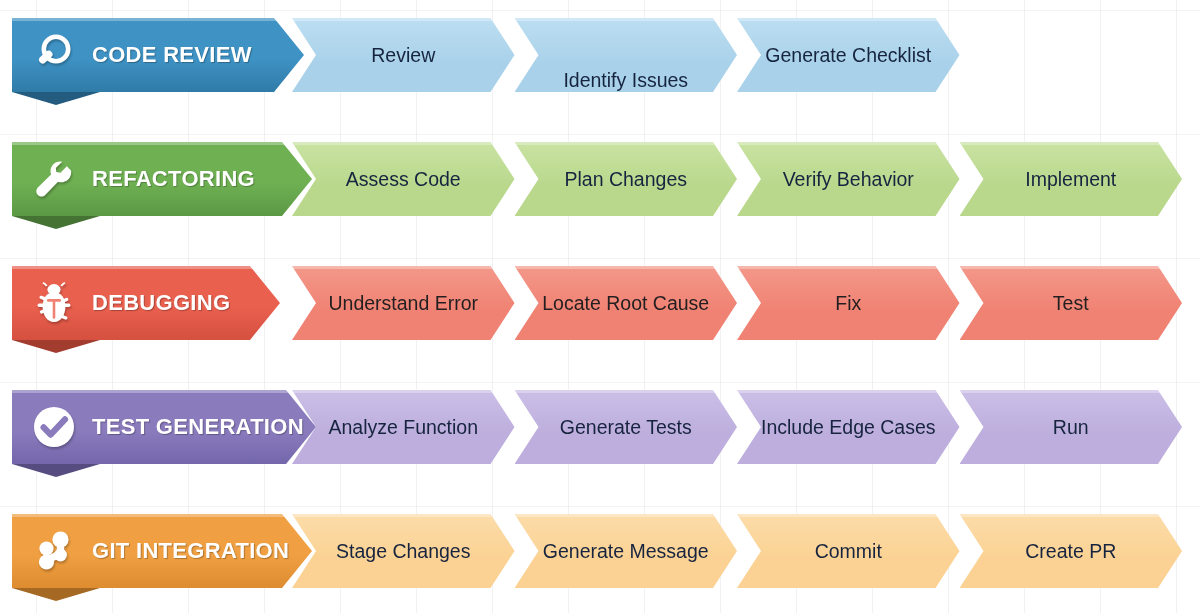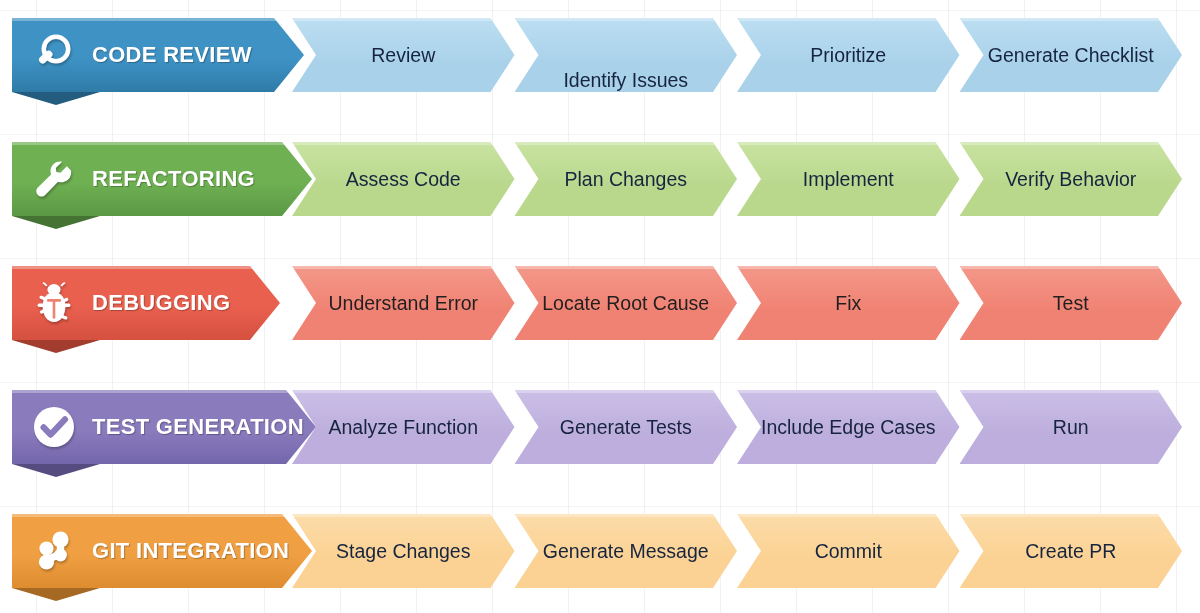--- a/index.html
+++ b/index.html
@@ -118,24 +118,20 @@
         <div class="step" style="width: 222.5px; margin-left: 0px; background: linear-gradient(rgb(189, 222, 242) 0%, rgb(169, 210, 234) 60%, rgb(169, 210, 234) 100%); clip-path: polygon(0px 0px, calc(100% - 24px) 0px, 100% 50%, calc(100% - 24px) 100%, 0px 100%, 24px 50%);">
           <div class="hl"></div>
           <span class="lbl" style="color: rgb(23, 36, 63);">Review</span>
         </div>
         <div class="step" style="width: 222.5px; margin-left: 0px; background: linear-gradient(rgb(189, 222, 242) 0%, rgb(169, 210, 234) 60%, rgb(169, 210, 234) 100%); clip-path: polygon(0px 0px, calc(100% - 24px) 0px, 100% 50%, calc(100% - 24px) 100%, 0px 100%, 24px 50%); align-items: flex-end;">
           <div class="hl"></div>
           <span class="lbl" style="color: rgb(23, 36, 63);">Identify Issues</span>
         </div>
         <div class="step" style="width: 222.5px; margin-left: 0px; background: linear-gradient(rgb(189, 222, 242) 0%, rgb(169, 210, 234) 60%, rgb(169, 210, 234) 100%); clip-path: polygon(0px 0px, calc(100% - 24px) 0px, 100% 50%, calc(100% - 24px) 100%, 0px 100%, 24px 50%);">
           <div class="hl"></div>
-          <span class="lbl" style="color: rgb(23, 36, 63);">Prioritize</span>
-        </div>
-        <div class="step" style="width: 222.5px; margin-left: 0px; background: linear-gradient(rgb(189, 222, 242) 0%, rgb(169, 210, 234) 60%, rgb(169, 210, 234) 100%); clip-path: polygon(0px 0px, calc(100% - 24px) 0px, 100% 50%, calc(100% - 24px) 100%, 0px 100%, 24px 50%);">
-          <div class="hl"></div>
           <span class="lbl" style="color: rgb(23, 36, 63);">Generate Checklist</span>
         </div>
       </div>
     </div>
     <div class="row" style="top: 142px;">
       <div class="fold" style="border-top-color: rgb(91, 153, 68);"></div>
       <div class="head" style="width: 300px; background: linear-gradient(rgb(111, 176, 83) 0%, rgb(111, 176, 83) 55%, rgb(91, 153, 68) 100%);">
         <div class="hl"></div>
         <span class="ic">
           <svg width="46" height="46" viewBox="0 0 46 46" fill="none">
@@ -151,25 +147,25 @@
         <div class="step" style="width: 222.5px; margin-left: 0px; background: linear-gradient(rgb(201, 227, 162) 0%, rgb(185, 216, 140) 60%, rgb(185, 216, 140) 100%); clip-path: polygon(0px 0px, calc(100% - 24px) 0px, 100% 50%, calc(100% - 24px) 100%, 0px 100%, 24px 50%);">
           <div class="hl"></div>
           <span class="lbl" style="color: rgb(23, 36, 63);">Assess Code</span>
         </div>
         <div class="step" style="width: 222.5px; margin-left: 0px; background: linear-gradient(rgb(201, 227, 162) 0%, rgb(185, 216, 140) 60%, rgb(185, 216, 140) 100%); clip-path: polygon(0px 0px, calc(100% - 24px) 0px, 100% 50%, calc(100% - 24px) 100%, 0px 100%, 24px 50%);">
           <div class="hl"></div>
           <span class="lbl" style="color: rgb(23, 36, 63);">Plan Changes</span>
         </div>
         <div class="step" style="width: 222.5px; margin-left: 0px; background: linear-gradient(rgb(201, 227, 162) 0%, rgb(185, 216, 140) 60%, rgb(185, 216, 140) 100%); clip-path: polygon(0px 0px, calc(100% - 24px) 0px, 100% 50%, calc(100% - 24px) 100%, 0px 100%, 24px 50%);">
           <div class="hl"></div>
+          <span class="lbl" style="color: rgb(23, 36, 63);">Verify Behavior</span>
+        </div>
+        <div class="step" style="width: 222.5px; margin-left: 0px; background: linear-gradient(rgb(201, 227, 162) 0%, rgb(185, 216, 140) 60%, rgb(185, 216, 140) 100%); clip-path: polygon(0px 0px, calc(100% - 24px) 0px, 100% 50%, calc(100% - 24px) 100%, 0px 100%, 24px 50%);">
+          <div class="hl"></div>
           <span class="lbl" style="color: rgb(23, 36, 63);">Implement</span>
-        </div>
-        <div class="step" style="width: 222.5px; margin-left: 0px; background: linear-gradient(rgb(201, 227, 162) 0%, rgb(185, 216, 140) 60%, rgb(185, 216, 140) 100%); clip-path: polygon(0px 0px, calc(100% - 24px) 0px, 100% 50%, calc(100% - 24px) 100%, 0px 100%, 24px 50%);">
-          <div class="hl"></div>
-          <span class="lbl" style="color: rgb(23, 36, 63);">Verify Behavior</span>
         </div>
       </div>
     </div>
     <div class="row debug" style="top: 266px;">
       <div class="fold" style="border-top-color: rgb(214, 80, 63);"></div>
       <div class="head" style="width: 268px; background: linear-gradient(rgb(233, 96, 79) 0%, rgb(233, 96, 79) 55%, rgb(214, 80, 63) 100%);">
         <div class="hl"></div>
         <span class="ic">
           <svg width="48" height="48" viewBox="0 0 48 48" fill="none">
       <g fill="#fff">

